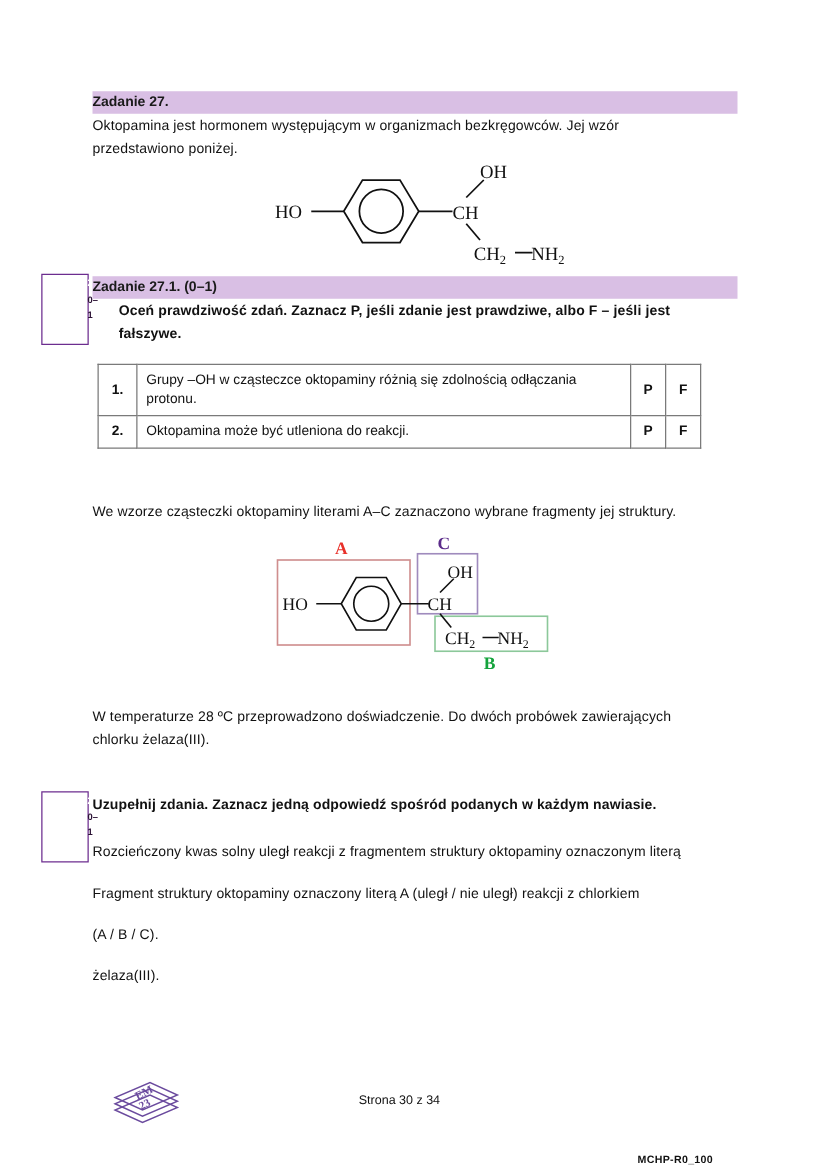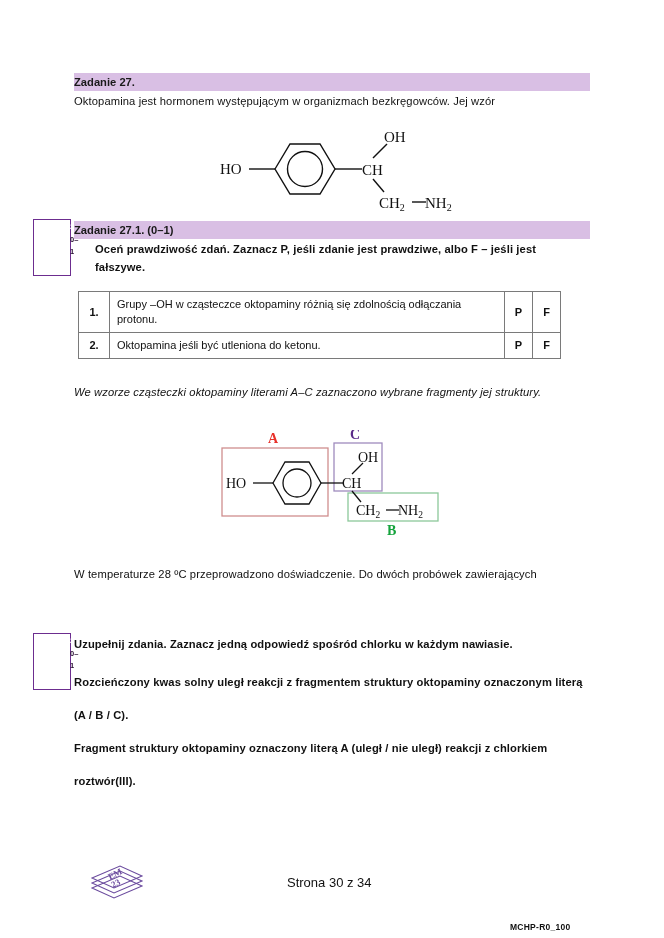--- a/index.html
+++ b/index.html
@@ -114,21 +114,21 @@
   .mol {
     position: absolute;
   }
   .mol text, .lbl {
     font-family: "Liberation Serif", serif;
   }
 
   
   .footer-page {
     position: absolute;
-    font-size: 13px;
+    font-size: 10px;
     color: #111;
   }
   .footer-code {
     position: absolute;
     font-size: 8.5px;
     font-weight: bold;
     color: #111;
     letter-spacing: 0.03em;
   }
 </style>
@@ -136,20 +136,21 @@
 <body>
 
 <div class="page">
 
   <div class="col" style="top:73px;">
     <div class="hlbar">Zadanie 27.</div>
   </div>
 
   <div class="col para" style="top:93px;">
     <div>Oktopamina jest hormonem występującym w organizmach bezkręgowców. Jej wzór</div>
+    <div>przedstawiono poniżej.</div>
   </div>
 
   <div class="mol" style="left:216px; top:128px;">
     <svg width="250" height="85" viewBox="0 0 250 85">
 
       <text id="m1-ho" x="4" y="46" font-family="Liberation Serif, serif" font-size="15" fill="#111">HO</text>
 
       <line x1="33" y1="41" x2="59" y2="41" stroke="#111" stroke-width="1.4"></line>
 
       <polygon points="59,41 74,16 104,16 119,41 104,66 74,66" fill="none" stroke="#111" stroke-width="1.4"></polygon>
@@ -190,29 +191,29 @@
   <table class="tbl" style="left:78px; top:291px;">
     <tbody>
       <tr>
         <td class="num">1.</td>
         <td class="stmt">Grupy –OH w cząsteczce oktopaminy różnią się zdolnością odłączania protonu.</td>
         <td class="pf">P</td>
         <td class="pf">F</td>
       </tr>
       <tr>
         <td class="num">2.</td>
-        <td class="stmt">Oktopamina jeśli być utleniona do ketonu.</td>
+        <td class="stmt">Oktopamina może być utleniona do reakcji.</td>
         <td class="pf">P</td>
         <td class="pf">F</td>
       </tr>
     </tbody>
   </table>
 
 
-  <div class="col para" style="top:384px;font-style:italic;">
+  <div class="col para" style="top:402px;">
     <div>We wzorze cząsteczki oktopaminy literami A–C zaznaczono wybrane fragmenty jej struktury.</div>
   </div>
 
   <div class="mol" style="left:210px; top:430px;">
     <svg width="250" height="125" viewBox="0 0 250 125">
 
       <rect x="12" y="18" width="106" height="68" fill="none" stroke="#cf8e8e" stroke-width="1.3"></rect>
 
       <rect x="124" y="13" width="48" height="48" fill="none" stroke="#9f8bbd" stroke-width="1.3"></rect>
 
@@ -234,37 +235,38 @@
       <text id="m2-nh2" x="188" y="85" font-family="Liberation Serif, serif" font-size="14" fill="#111">NH<tspan font-size="9.5" dy="3">2</tspan></text>
 
       <text id="lbl-a" x="58" y="13" font-family="Liberation Sans, sans-serif" font-size="14" font-weight="bold" fill="#e8312a">A</text>
       <text id="lbl-c" x="140" y="9" font-family="Liberation Sans, sans-serif" font-size="14" font-weight="bold" fill="#5b2b8a">C</text>
       <text id="lbl-b" x="177" y="105" font-family="Liberation Sans, sans-serif" font-size="14" font-weight="bold" fill="#14a33c">B</text>
     </svg>
   </div>
 
   <div class="col para" style="top:566px;">
     <div>W temperaturze 28 ºC przeprowadzono doświadczenie. Do dwóch probówek zawierających</div>
+    <div>chlorku żelaza(III).</div>
   </div>
 
   <div class="scorebox" style="top:633px;">
     <div class="sb-head">27.2.</div>
     <div class="sb-range">0–1</div>
     <div class="sb-blank"></div>
   </div>
 
   <div class="col para bold" style="top:636px;">
-    <div>Uzupełnij zdania. Zaznacz jedną odpowiedź spośród chlorku w każdym nawiasie.</div>
-  </div>
-
-  <div class="col para" style="top:666px; line-height:33px;font-weight:bold;">
+    <div>Uzupełnij zdania. Zaznacz jedną odpowiedź spośród podanych w każdym nawiasie.</div>
+  </div>
+
+  <div class="col para" style="top:666px; line-height:33px;">
     <div>Rozcieńczony kwas solny uległ reakcji z fragmentem struktury oktopaminy oznaczonym literą</div>
+    <div>Fragment struktury oktopaminy oznaczony literą A (uległ  /  nie uległ) reakcji z chlorkiem</div>
     <div>(A  /  B  /  C).</div>
-    <div>Fragment struktury oktopaminy oznaczony literą A (uległ  /  nie uległ) reakcji z chlorkiem</div>
-    <div>roztwór(III).</div>
+    <div>żelaza(III).</div>
   </div>
 
   <div class="mol" style="left:88px; top:858px;">
     <svg width="60" height="48" viewBox="0 0 60 48">
       <g stroke="#6b4b9e" fill="none" stroke-width="1.1">
         <polygon points="4,30 26,40 54,28 32,18"></polygon>
         <polygon points="4,25 26,35 54,23 32,13"></polygon>
         <polygon points="4,20 26,30 54,18 32,8"></polygon>
       </g>
       <text id="logo-l1" x="22" y="22" font-family="Liberation Sans, sans-serif" font-size="9" font-weight="bold" fill="#6b4b9e" transform="rotate(-27 22 22)">EM</text>

